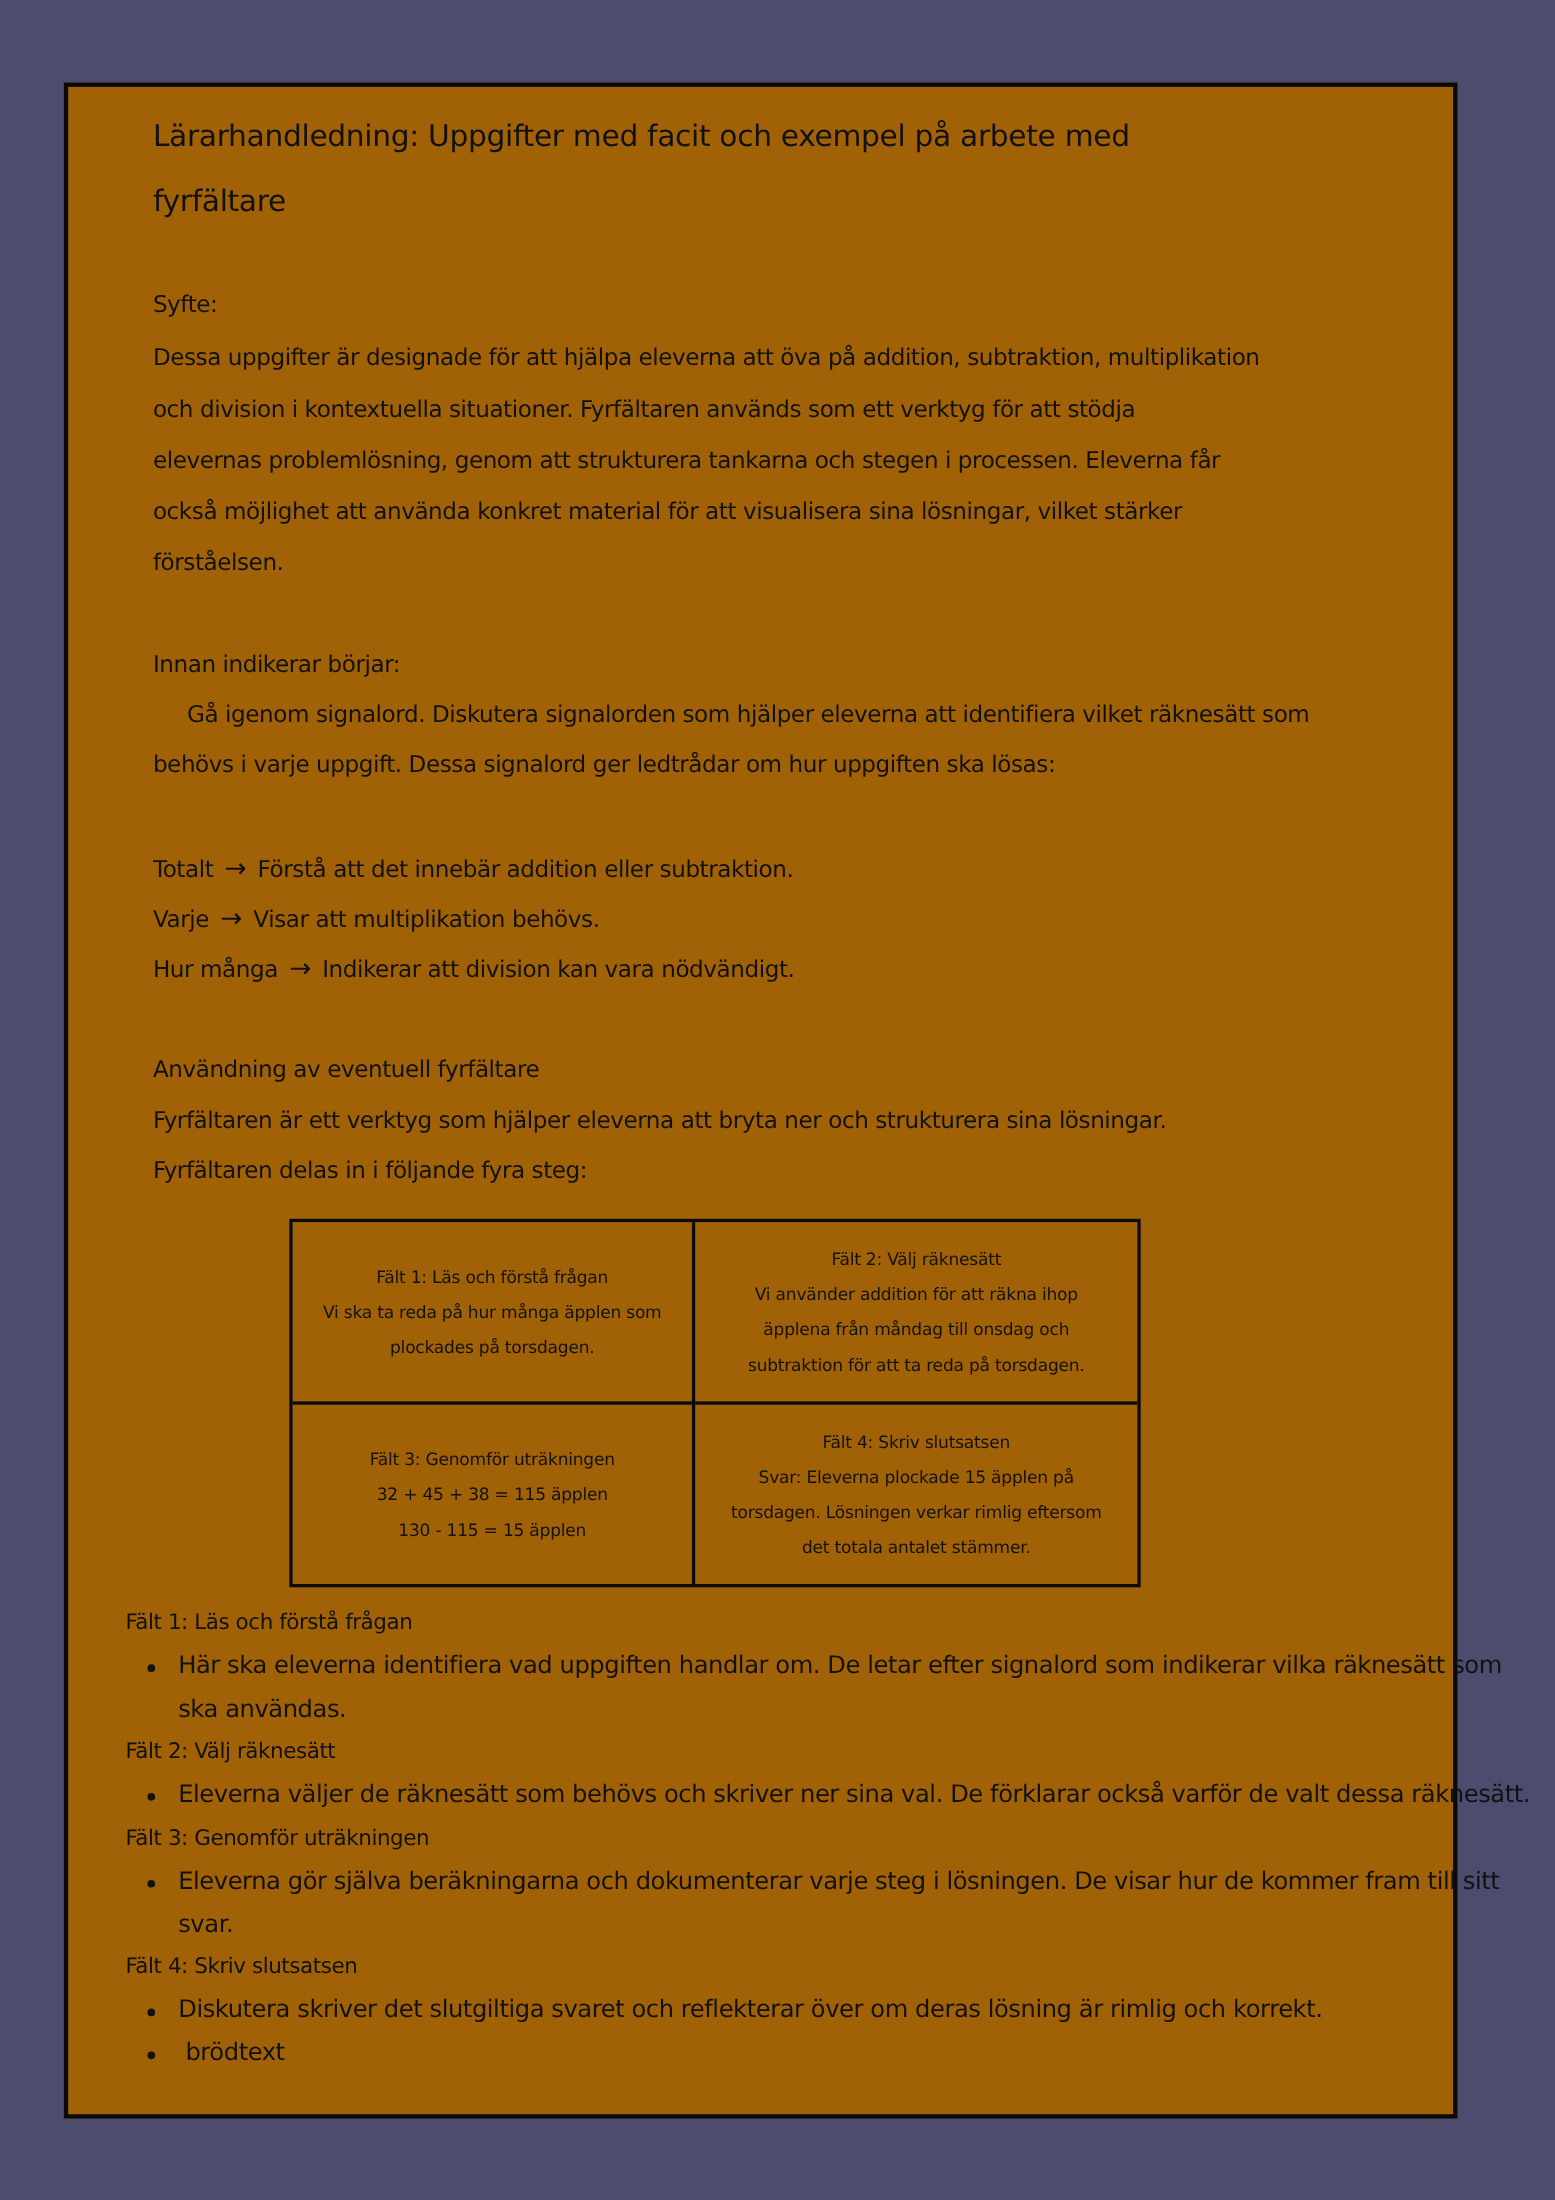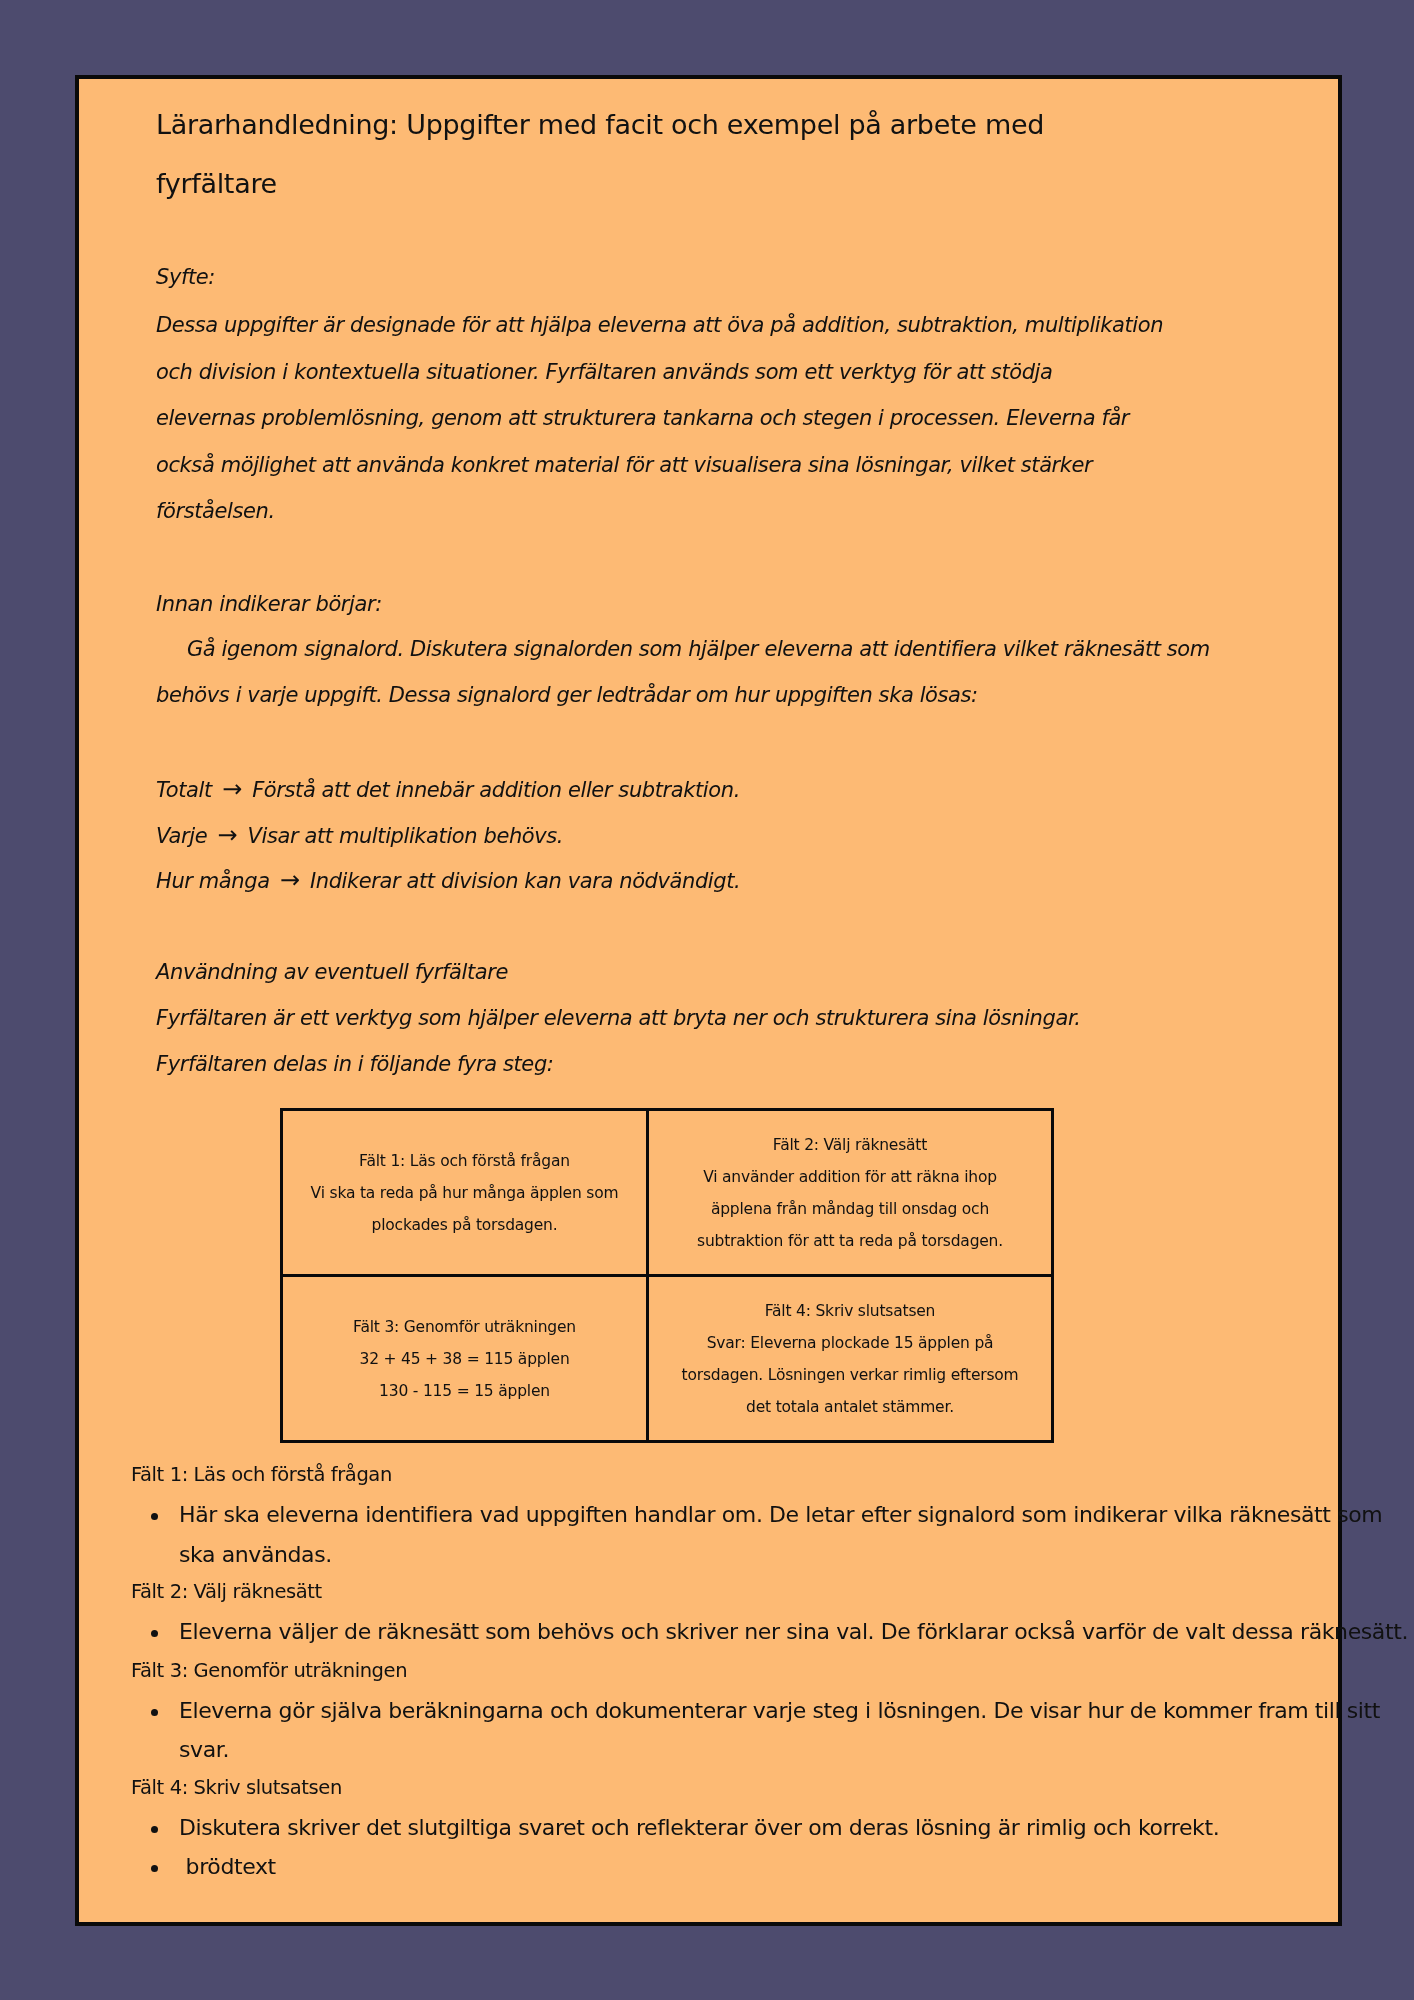--- a/index.html
+++ b/index.html
@@ -6,32 +6,32 @@
   body {
     width: 1414px; height: 2000px;
     background: #4d4b6e;
     position: relative;
     font-family: "DejaVu Sans", sans-serif;
     color: #111;
     overflow: hidden;
   }
   .page {
     position: absolute;
-    left: 75px; top: 75px;
+    left: 58px; top: 75px;
     width: 1259px; height: 1843px;
-    background: #fdba74;
+    background: #a16207;
     border: 4px solid #0a0a0a;
     box-sizing: content-box;
   }
   .abs { position: absolute; white-space: nowrap; }
   .title {
     left: 77px; font-size: 27px; letter-spacing: -0.3px;
   }
   .body-line {
-    left: 77px; font-size: 21px; letter-spacing: -0.4px; font-style: italic;
+    left: 77px; font-size: 21px; letter-spacing: -0.4px;
   }
   .signal-row .arrow { display: inline-block; margin: 0 4px; font-size: 24px; }
   .grid {
     position: absolute;
     left: 201px; top: 1029px;
     width: 774px; height: 335px;
     border: 3px solid #0a0a0a;
     box-sizing: border-box;
     display: grid;
     grid-template-columns: 366px 1fr;

